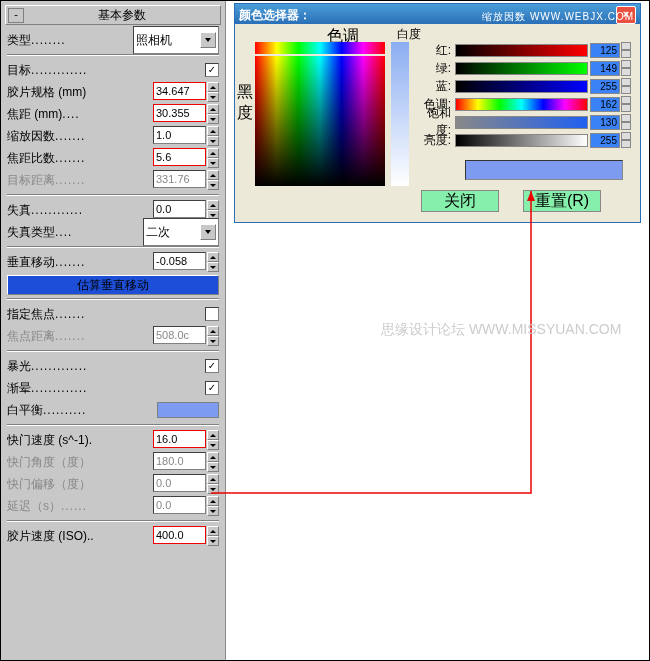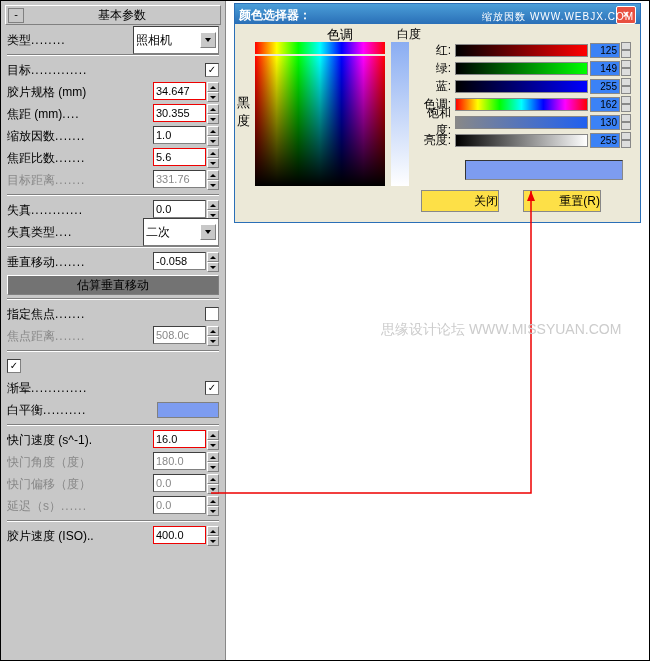--- a/index.html
+++ b/index.html
@@ -19,47 +19,47 @@
 .spinner{display:flex}
 .num-input{width:47px;height:16px;background:#fff;border:1px solid #808080;border-top-color:#404040;border-left-color:#404040;padding:0 2px;font-size:11px;display:flex;align-items:center}
 .num-input.red{border:1px solid #e00}
 .num-input.dis{background:#ffffff;color:#888}
 .spin-btns{display:flex;flex-direction:column;width:12px;margin-left:1px}
 .spin-up,.spin-down{height:8px;background:#c8c8c8;border:1px solid #fff;border-right-color:#808080;border-bottom-color:#808080;display:flex;align-items:center;justify-content:center}
 .spin-up::after{content:"";border-left:3px solid transparent;border-right:3px solid transparent;border-bottom:3px solid #000}
 .spin-down::after{content:"";border-left:3px solid transparent;border-right:3px solid transparent;border-top:3px solid #000}
 .swatch{width:60px;height:14px;border:1px solid #808080}
 .hr{border-top:1px solid #808080;border-bottom:1px solid #fff;margin:3px 6px}
-.est-btn{margin:2px 6px;height:18px;border:1px solid #fff;border-right-color:#808080;border-bottom-color:#808080;background:#737373;text-align:center;line-height:18px}
+.est-btn{margin:2px 6px;height:18px;border:1px solid #fff;border-right-color:#808080;border-bottom-color:#808080;background:#1d4ed8;text-align:center;line-height:18px}
 .color-dlg{position:absolute;left:233px;top:2px;width:405px;height:218px;border:1px solid #2a6fb7;background:#ece9d8}
 .dlg-title{background:linear-gradient(#4a9ed8,#2a6fb7);height:20px;color:#fff;font-size:12px;display:flex;align-items:flex-end;padding:0 4px;font-weight:bold}
 .dlg-close{margin-left:auto;width:18px;height:16px;background:#e85040;border:1px solid #fff;color:#fff;text-align:center;line-height:14px;font-size:11px;border-radius:2px}
 .dlg-body{padding:6px;position:relative}
-.hue-label{text-align:right;font-size:13px;position:absolute;left:92px;top:2px}
+.hue-label{text-align:right;font-size:16px;position:absolute;left:92px;top:2px}
 .white-label{position:absolute;left:162px;top:2px;font-size:12px}
-.dark-label{position:absolute;left:2px;top:70px;font-size:13px;width:12px}
+.dark-label{position:absolute;left:2px;top:58px;font-size:16px;width:12px}
 .hue-bar{position:absolute;left:20px;top:18px;width:130px;height:12px;background:linear-gradient(to right,#f00,#ff0,#0f0,#0ff,#00f,#f0f,#f00)}
 .sv-box{position:absolute;left:20px;top:32px;width:130px;height:130px;background:linear-gradient(to bottom,transparent,#000),linear-gradient(to right,#f00,#ff0,#0f0,#0ff,#00f,#f0f,#f00)}
 .white-bar{position:absolute;left:156px;top:18px;width:18px;height:144px;background:linear-gradient(#8aadf2,#fff)}
 .sliders{position:absolute;left:186px;top:18px;width:210px}
 .srow{display:flex;align-items:center;margin-bottom:2px;height:16px}
 .slbl{width:30px;text-align:right;font-size:12px;margin-right:4px}
 .sbar{flex:1;height:11px;border:1px solid #888;margin-right:2px}
 .sbar.r{background:linear-gradient(to right,#000,#f00)}
 .sbar.g{background:linear-gradient(to right,#000,#0f0)}
 .sbar.b{background:linear-gradient(to right,#000,#00f)}
 .sbar.h{background:linear-gradient(to right,#f00,#ff0,#0f0,#0ff,#00f,#f0f,#f00)}
 .sbar.s{background:linear-gradient(to right,#888,#2060f0)}
 .sbar.v{background:linear-gradient(to right,#000,#fff)}
 .sval{width:26px;height:13px;background:#3b82f6;border:1px solid #888;font-size:10px;text-align:right;padding-right:2px;line-height:13px}
 .sspin{width:10px;display:flex;flex-direction:column;margin-left:1px}
 .sspin div{height:6px;background:#ddd;border:1px solid #888;font-size:6px}
 .result-swatch{position:absolute;left:230px;top:136px;width:156px;height:18px;background:#7d9cf0;border:1px inset #888}
 .dlg-btns{position:absolute;left:186px;top:166px;display:flex;gap:24px}
-.dlg-btn{width:76px;height:20px;border:1px solid #888;background:#fde047;text-align:right;line-height:20px;font-size:12px}
+.dlg-btn{width:76px;height:20px;border:1px solid #888;background:#86efac;text-align:center;line-height:20px;font-size:16px}
 .watermark{position:absolute;right:6px;top:6px;color:#fff;font-size:10px;letter-spacing:1px}
 .watermark2{position:absolute;left:380px;top:320px;color:#ccc;font-size:14px}
 .arrow-line{position:absolute;left:210px;top:190px;pointer-events:none}
 </style>
 </head>
 <body>
 
 <div class="wrap">
 <div class="panel">
 <div class="title-bar">
@@ -169,20 +169,21 @@
         <div class="spinner">
           <div class="num-input dis">508.0c</div>
           <div class="spin-btns">
             <div class="spin-up"></div>
             <div class="spin-down"></div>
           </div>
         </div>
       </div>
 <div class="hr"></div>
 <div class="row">
+        <span class="lbl"><span>暴光</span><span class="dots">.............</span></span>
         <div class="checkbox">✓</div>
       </div>
 <div class="row">
         <span class="lbl"><span>渐晕</span><span class="dots">.............</span></span>
         <div class="checkbox">✓</div>
       </div>
 <div class="row">
         <span class="lbl"><span>白平衡</span><span class="dots">..........</span></span>
         <div class="swatch" style="background:#7d9cf0"></div>
       </div>

